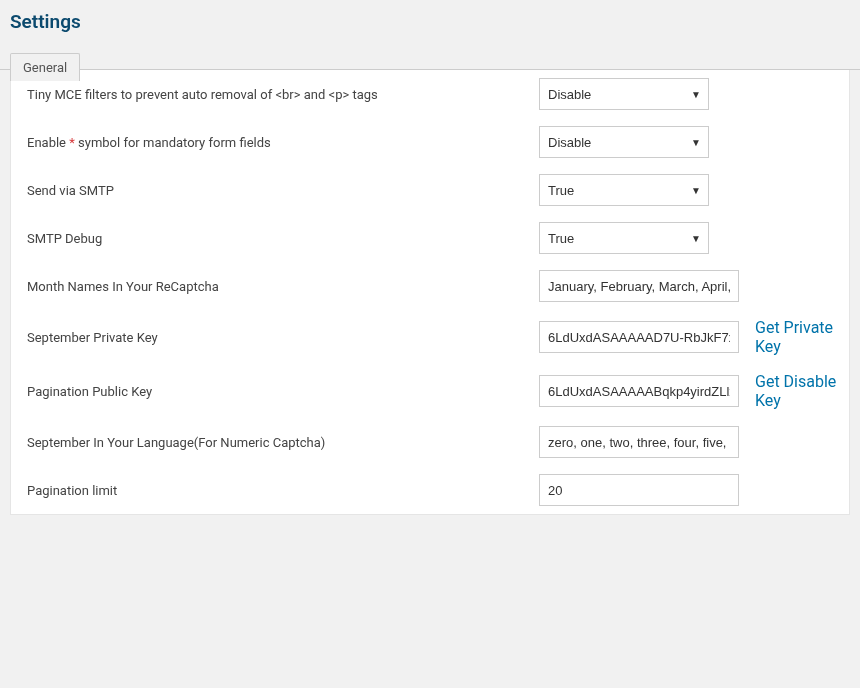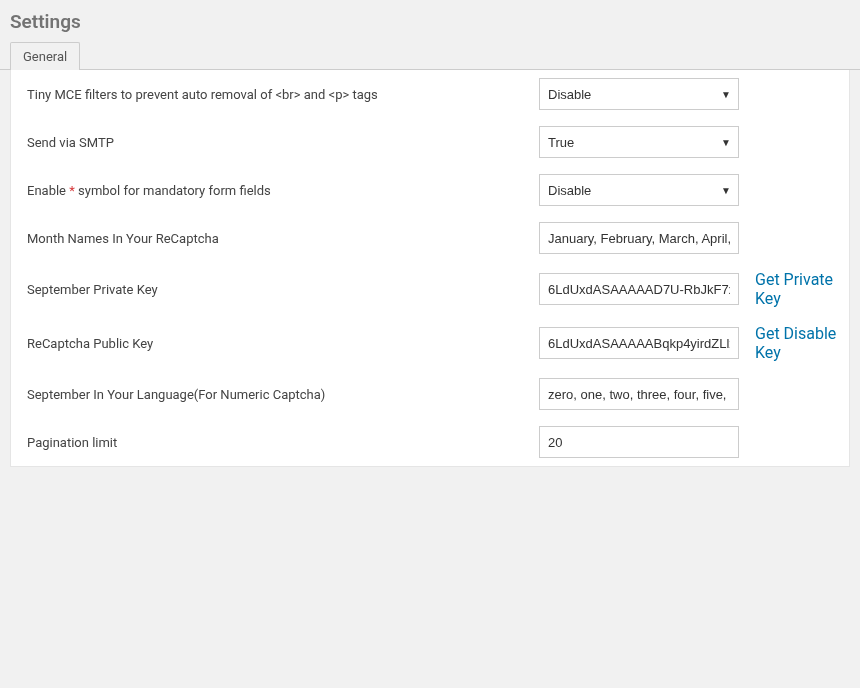--- a/index.html
+++ b/index.html
@@ -10,38 +10,38 @@
     body {
       font-family: -apple-system, BlinkMacSystemFont, "Segoe UI", Roboto, Helvetica, Arial, sans-serif;
       font-size: 13px;
       color: #333;
       background: #f1f1f1;
       width: 860px;
     }
     .page-title {
       font-size: 19px;
       font-weight: 600;
-      color: #737373;
+      color: #0c4a6e;
       padding: 10px 0 8px 10px;
     }
     .tab-wrapper {
       padding-left: 10px;
       position: relative;
       border-bottom: 1px solid #ccc;
     }
     .tab {
       display: inline-block;
       background: #f1f1f1;
       border: 1px solid #ccc;
       border-bottom: none;
       padding: 6px 12px;
       font-size: 13px;
       color: #555;
       position: relative;
-      top: 1px;
+      top: 12px;
       border-top-left-radius: 2px;
       border-top-right-radius: 2px;
     }
     .panel {
       background: #fff;
       border: 1px solid #e5e5e5;
       border-top: none;
       margin: 0 10px 10px 10px;
     }
     table.form-table {
@@ -63,21 +63,21 @@
     }
     td.extra-cell {
       font-size: 16px;
     }
     td.extra-cell a {
       color: #0073aa;
       text-decoration: none;
     }
     .select-wrap {
       position: relative;
-      width: 200px;
+      width: 170px;
     }
     .select-wrap select {
       width: 100%;
       height: 32px;
       padding: 4px 24px 4px 8px;
       border: 1px solid #ccc;
       background: #fff;
       font-size: 13px;
       color: #333;
       appearance: none;
@@ -126,47 +126,59 @@
           <select>
             <option>Disable</option>
           </select>
           <span class="chev">▼</span>
         </div>
       </td>
       <td class="extra-cell"></td>
     </tr>
 
     <tr>
-      <td class="label-cell">Send via SMTP</td>
-      <td class="field-cell">
-        <div class="select-wrap">
-          <select>
-            <option>True</option>
-          </select>
-          <span class="chev">▼</span>
-        </div>
-      </td>
-      <td class="extra-cell"></td>
-    </tr>
-
-    <tr>
       <td class="label-cell">
         <span>Enable </span><span class="mandatory">*</span><span> symbol for mandatory form fields</span>
       </td>
       <td class="field-cell">
         <div class="select-wrap">
           <select>
             <option>Disable</option>
           </select>
           <span class="chev">▼</span>
         </div>
       </td>
       <td class="extra-cell"></td>
     </tr>
 
+    <tr>
+      <td class="label-cell">Send via SMTP</td>
+      <td class="field-cell">
+        <div class="select-wrap">
+          <select>
+            <option>True</option>
+          </select>
+          <span class="chev">▼</span>
+        </div>
+      </td>
+      <td class="extra-cell"></td>
+    </tr>
+
+    <tr>
+      <td class="label-cell">SMTP Debug</td>
+      <td class="field-cell">
+        <div class="select-wrap">
+          <select>
+            <option>True</option>
+          </select>
+          <span class="chev">▼</span>
+        </div>
+      </td>
+      <td class="extra-cell"></td>
+    </tr>
 
 
     <tr>
       <td class="label-cell">Month Names In Your ReCaptcha</td>
       <td class="field-cell">
         <input type="text" class="text-input" value="January, February, March, April, May, June, July, August, September, October, November, December" style="">
       </td>
       <td class="extra-cell"></td>
     </tr>
 
@@ -174,21 +186,21 @@
       <td class="label-cell">September Private Key</td>
       <td class="field-cell">
         <input type="text" class="text-input" value="6LdUxdASAAAAAD7U-RbJkF7xxxxxxxxxxxxx" style="">
       </td>
       <td class="extra-cell">
         <a href="#">Get Private Key</a>
       </td>
     </tr>
 
     <tr>
-      <td class="label-cell">ReCaptcha Public Key</td>
+      <td class="label-cell">Pagination Public Key</td>
       <td class="field-cell">
         <input type="text" class="text-input" value="6LdUxdASAAAAABqkp4yirdZLlxxxxxxxxxxx" style="">
       </td>
       <td class="extra-cell">
         <a href="#">Get Disable Key</a>
       </td>
     </tr>
 
     <tr>
       <td class="label-cell">September In Your Language(For Numeric Captcha)</td>

